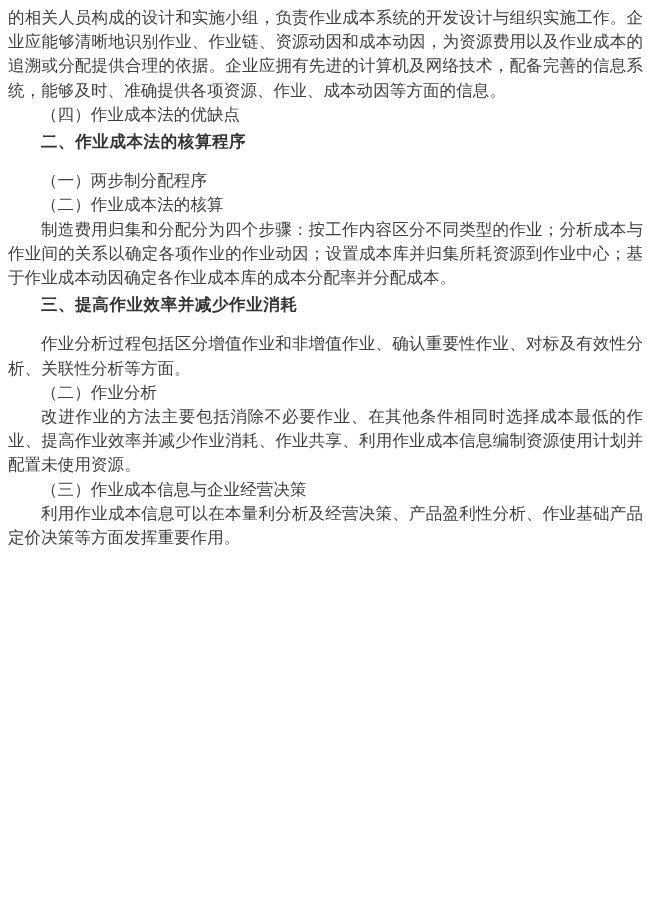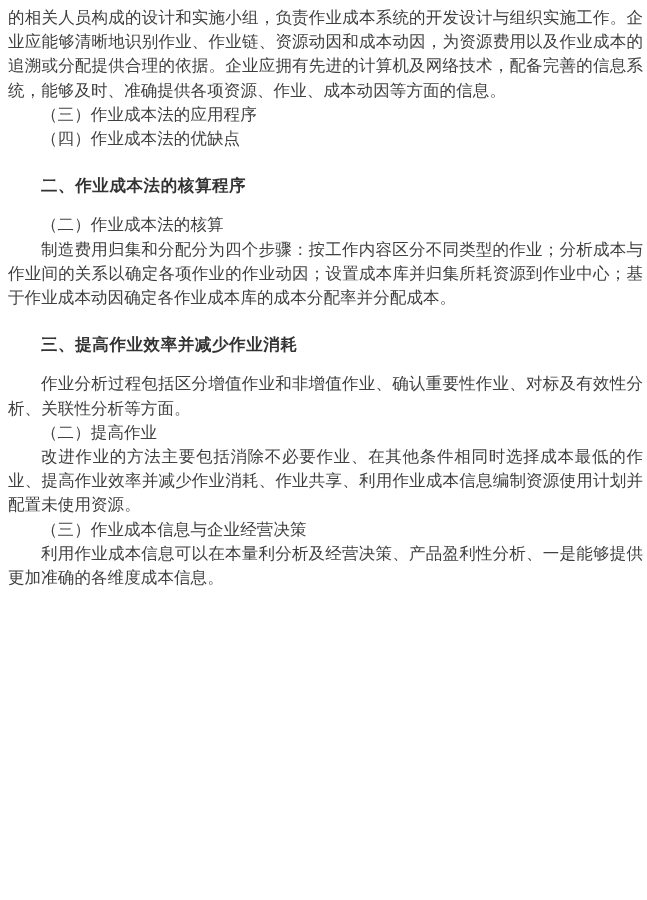--- a/index.html
+++ b/index.html
@@ -31,32 +31,32 @@
     text-align: left;
     text-indent: 2em;
   }
   h2.section-heading {
     font-family: "Liberation Sans", "DejaVu Sans", sans-serif;
     font-weight: bold;
     text-indent: 2em;
     text-align: left;
     color: #333333;
     letter-spacing: 0.6px;
-    margin: 22px 0 16px 0;
+    margin: 2px 0 16px 0;
   }
 </style>
 </head>
 <body>
 
 <div class="page">
   <p class="body no-indent">的相关人员构成的设计和实施小组，负责作业成本系统的开发设计与组织实施工作。企业应能够清晰地识别作业、作业链、资源动因和成本动因，为资源费用以及作业成本的追溯或分配提供合理的依据。企业应拥有先进的计算机及网络技术，配备完善的信息系统，能够及时、准确提供各项资源、作业、成本动因等方面的信息。</p>
-  <p class="subhead">（三）作业成本法的应用程序</p>
   <p class="subhead">（四）作业成本法的优缺点</p>
   <h2 class="section-heading">二、作业成本法的核算程序</h2>
+  <p class="subhead">（一）两步制分配程序</p>
   <p class="subhead">（二）作业成本法的核算</p>
   <p class="body">制造费用归集和分配分为四个步骤：按工作内容区分不同类型的作业；分析成本与作业间的关系以确定各项作业的作业动因；设置成本库并归集所耗资源到作业中心；基于作业成本动因确定各作业成本库的成本分配率并分配成本。</p>
   <h2 class="section-heading">三、提高作业效率并减少作业消耗</h2>
   <p class="body">作业分析过程包括区分增值作业和非增值作业、确认重要性作业、对标及有效性分析、关联性分析等方面。</p>
-  <p class="subhead">（二）提高作业</p>
+  <p class="subhead">（二）作业分析</p>
   <p class="body">改进作业的方法主要包括消除不必要作业、在其他条件相同时选择成本最低的作业、提高作业效率并减少作业消耗、作业共享、利用作业成本信息编制资源使用计划并配置未使用资源。</p>
   <p class="subhead">（三）作业成本信息与企业经营决策</p>
-  <p class="body">利用作业成本信息可以在本量利分析及经营决策、产品盈利性分析、一是能够提供更加准确的各维度成本信息。</p>
+  <p class="body">利用作业成本信息可以在本量利分析及经营决策、产品盈利性分析、作业基础产品定价决策等方面发挥重要作用。</p>
 </div>
 
 </body></html>

